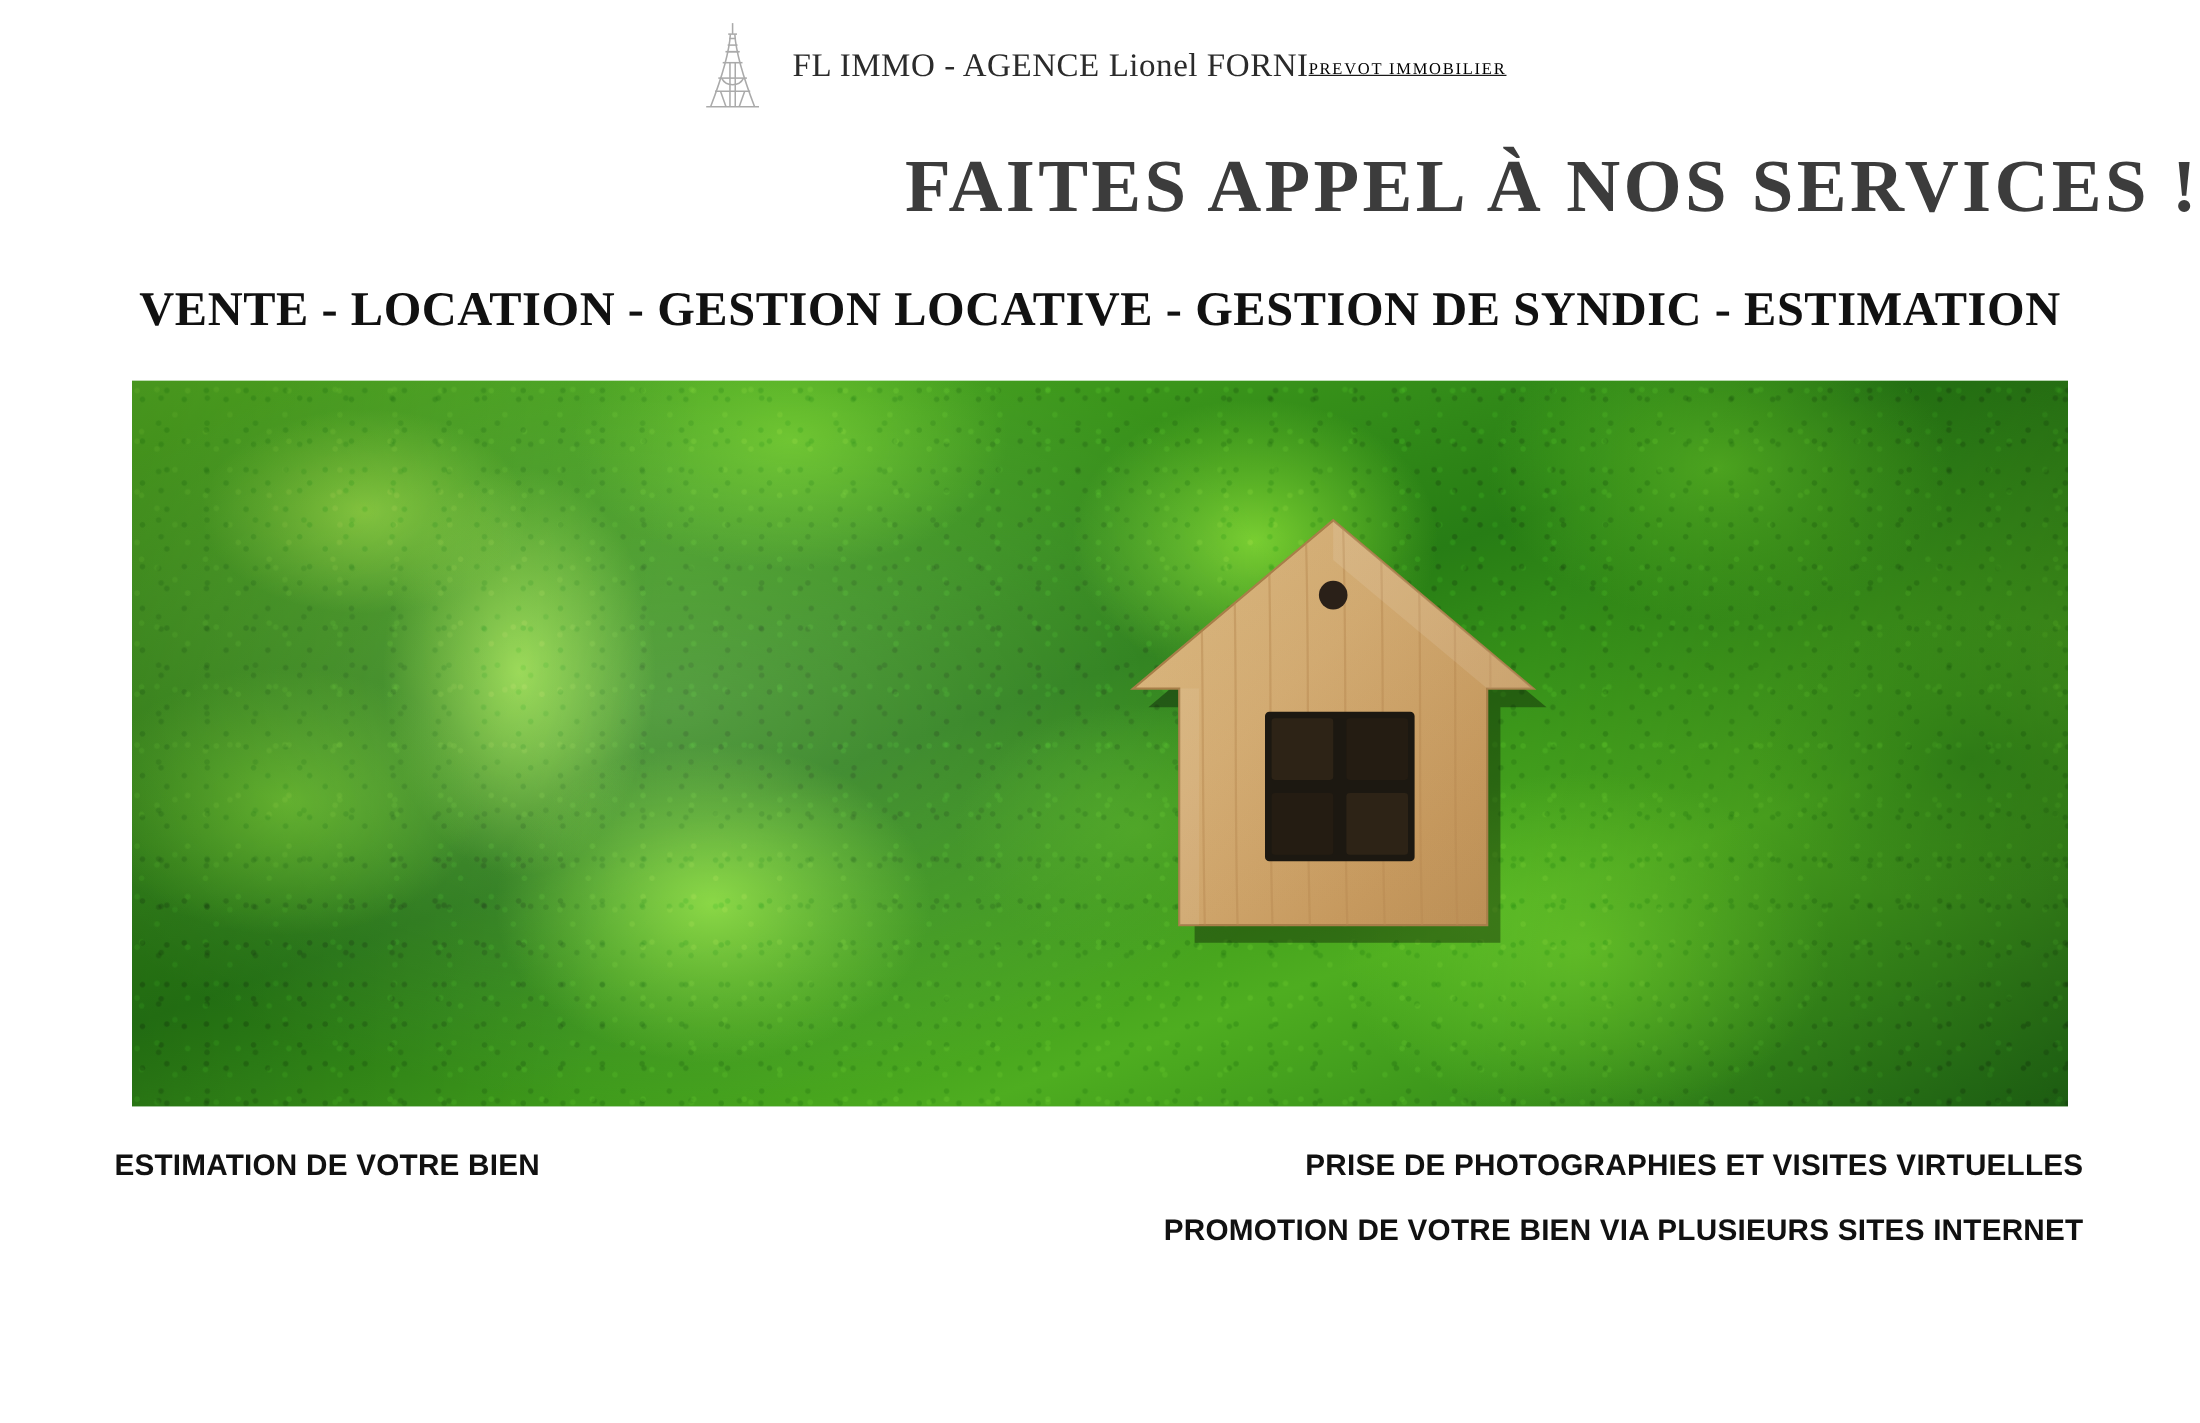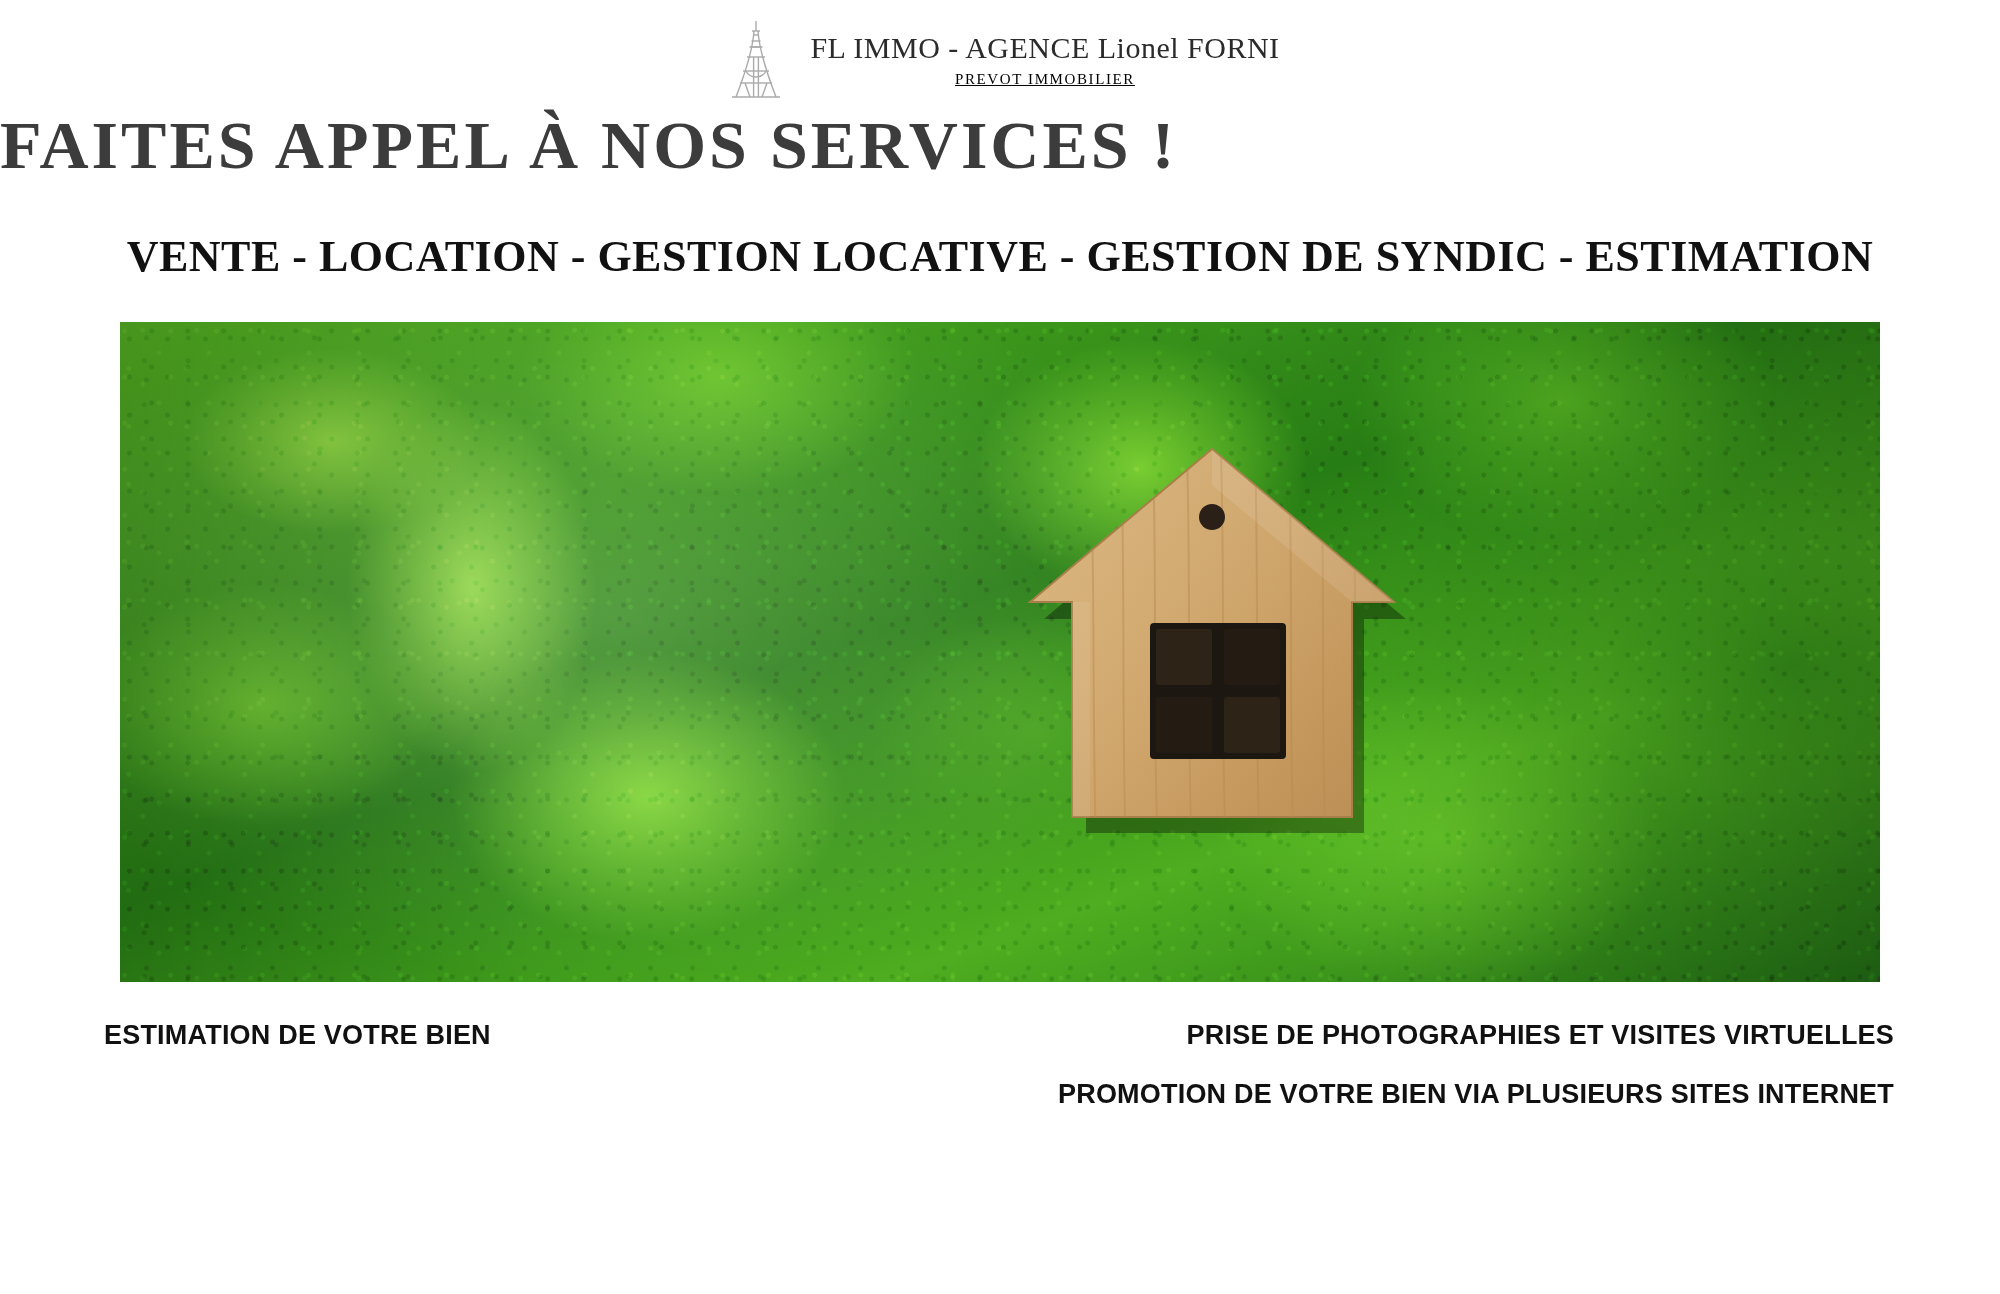--- a/index.html
+++ b/index.html
@@ -28,21 +28,21 @@
   }
   .brand-mark {
     width: 72px;
     height: 86px;
     flex: 0 0 auto;
     display: block;
     opacity: 0.72;
   }
   .brand-text {
     display: flex;
-    flex-direction: column;
+    flex-direction: row;
     align-items: center;
     line-height: 1.05;
   }
   .brand-name {
     font-family: "Liberation Serif", serif;
     font-size: 30px;
     letter-spacing: 0.5px;
     color: #2b2b2b;
     white-space: nowrap;
   }
@@ -51,26 +51,26 @@
     font-size: 15px;
     letter-spacing: 1.6px;
     color: #000000;
     margin-top: 8px;
     white-space: nowrap;
     text-decoration: underline;
   }
 
   
   .headline {
-    text-align: left;
+    text-align: right;
     font-family: "Liberation Serif", serif;
     font-size: 68px;
     letter-spacing: 3px;
     color: #3c3c3c;
-    margin-top: 14px;
+    margin-top: 38px;
     white-space: nowrap;
   }
   .subheadline {
     text-align: center;
     font-family: Liberation Serif, serif;
     font-weight: bold;
     font-size: 44px;
     letter-spacing: 0.5px;
     color: #111111;
     margin-top: 18px;

